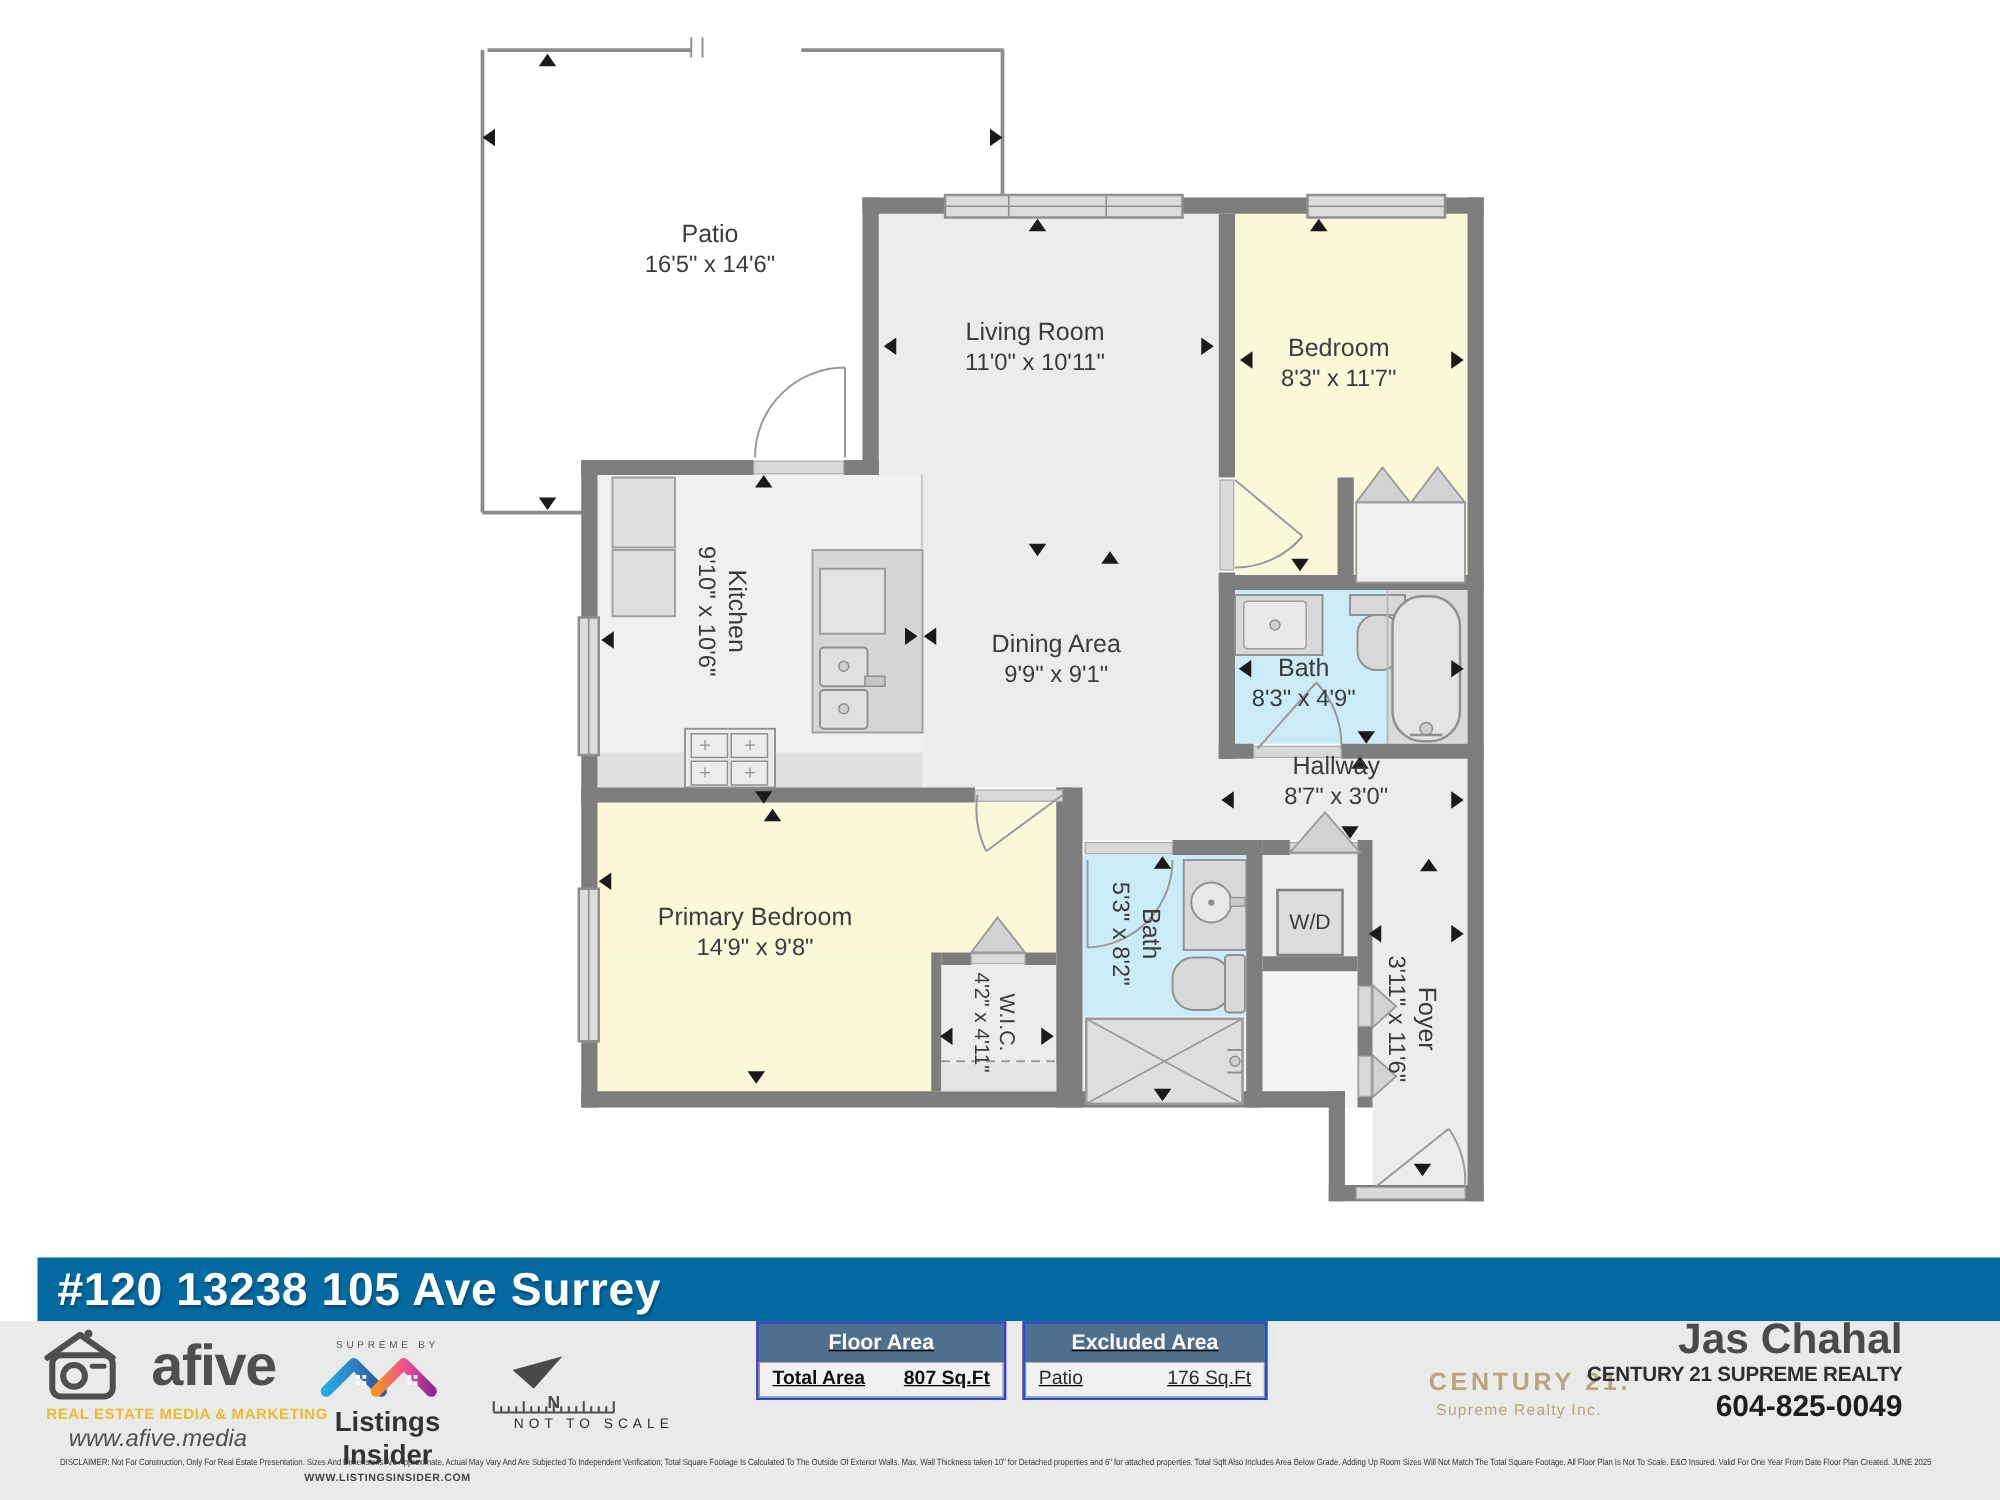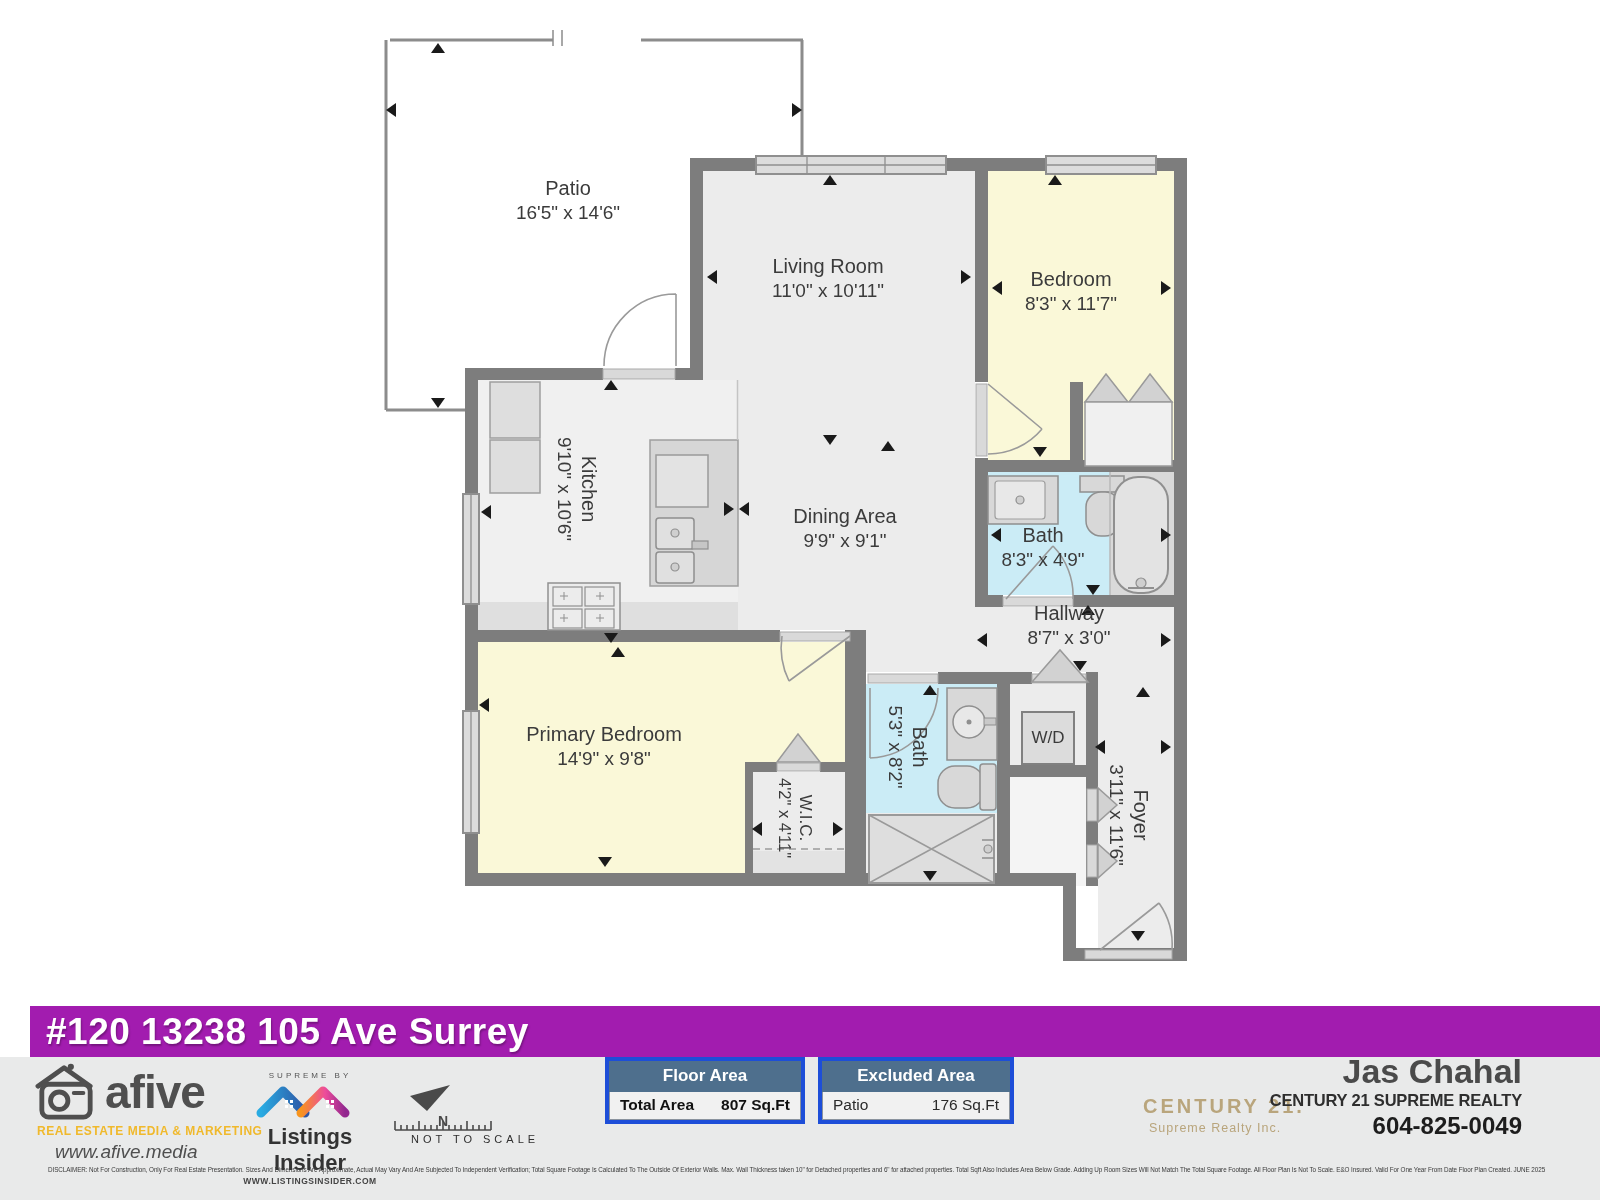--- a/index.html
+++ b/index.html
@@ -11,39 +11,39 @@
   
   .rlabel{
     position:absolute;transform:translate(-50%,-50%);
     text-align:center;color:#3b3b3b;font-size:20px;line-height:1.24;white-space:nowrap;
   }
   .rlabel.v{transform:translate(-50%,-50%) rotate(90deg);}
   .rlabel .dims{font-size:19px;}
   .rlabel.small{font-size:17px;}
   
   #banner{
-    left:30px;top:1006px;width:1570px;height:51px;background:#a21caf;
+    left:30px;top:1006px;width:1570px;height:51px;background:#0369a1;
     display:flex;align-items:center;
   }
   #banner .addr{
     color:#fff;font-size:37px;font-weight:bold;margin-left:16px;letter-spacing:.5px;
     text-shadow:1px 2px 2px rgba(0,0,0,.28);
   }
   
   #footer{left:0;top:1057px;width:1600px;height:143px;background:#e9eaea;}
-  .area-table{position:absolute;border:4px solid #1d4ed8;box-sizing:border-box;background:#ef4444;}
+  .area-table{position:absolute;border:2px solid #1d4ed8;box-sizing:border-box;background:#ef4444;text-decoration:underline;}
   .area-table .hd{background:#4e6f8d;color:#fff;font-weight:bold;font-size:17px;text-align:center;padding:5px 0 6px;}
   .area-table .row{
     display:flex;justify-content:space-between;align-items:flex-end;
     padding:4px 10px 5px;font-size:15.5px;color:#2a2a2a;
     border:1px solid #8b939e;border-top:none;background:#f1f1f1;
   }
   .area-table .row.bold{font-weight:bold;color:#111;}
   
-  #afive-row{left:35px;top:1063px;display:flex;align-items:center;gap:8px;}
+  #afive-row{left:35px;top:1063px;display:flex;align-items:center;gap:24px;}
   #afive-word{font-size:46px;font-weight:bold;color:#4f4f4f;letter-spacing:-1px;}
   #afive-tag{left:37px;top:1124px;font-size:12px;font-weight:bold;color:#f0b92c;letter-spacing:.5px;}
   #afive-web{left:55px;top:1141px;font-size:19px;color:#4f4f4f;font-style:italic;}
   
   #li-block{left:225px;top:1071px;width:170px;text-align:center;}
   #li-powered{font-size:8px;letter-spacing:3px;color:#555;}
   #li-name{font-size:22px;font-weight:bold;color:#333;word-spacing:8px;margin-top:2px;}
   #li-url{font-size:8.5px;font-weight:bold;color:#444;letter-spacing:.5px;}
   
   #compass{left:408px;top:1080px;}

